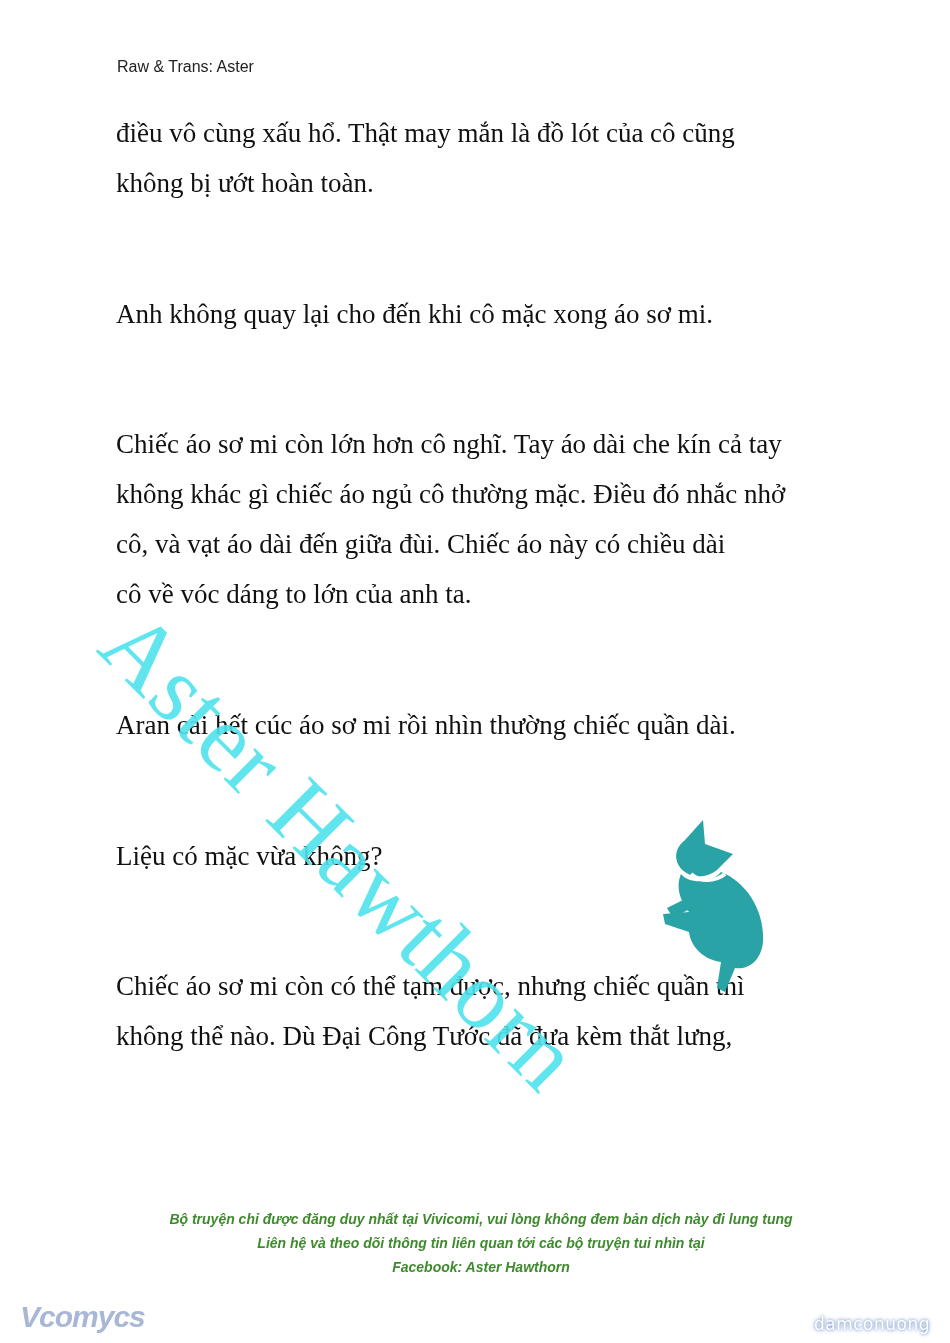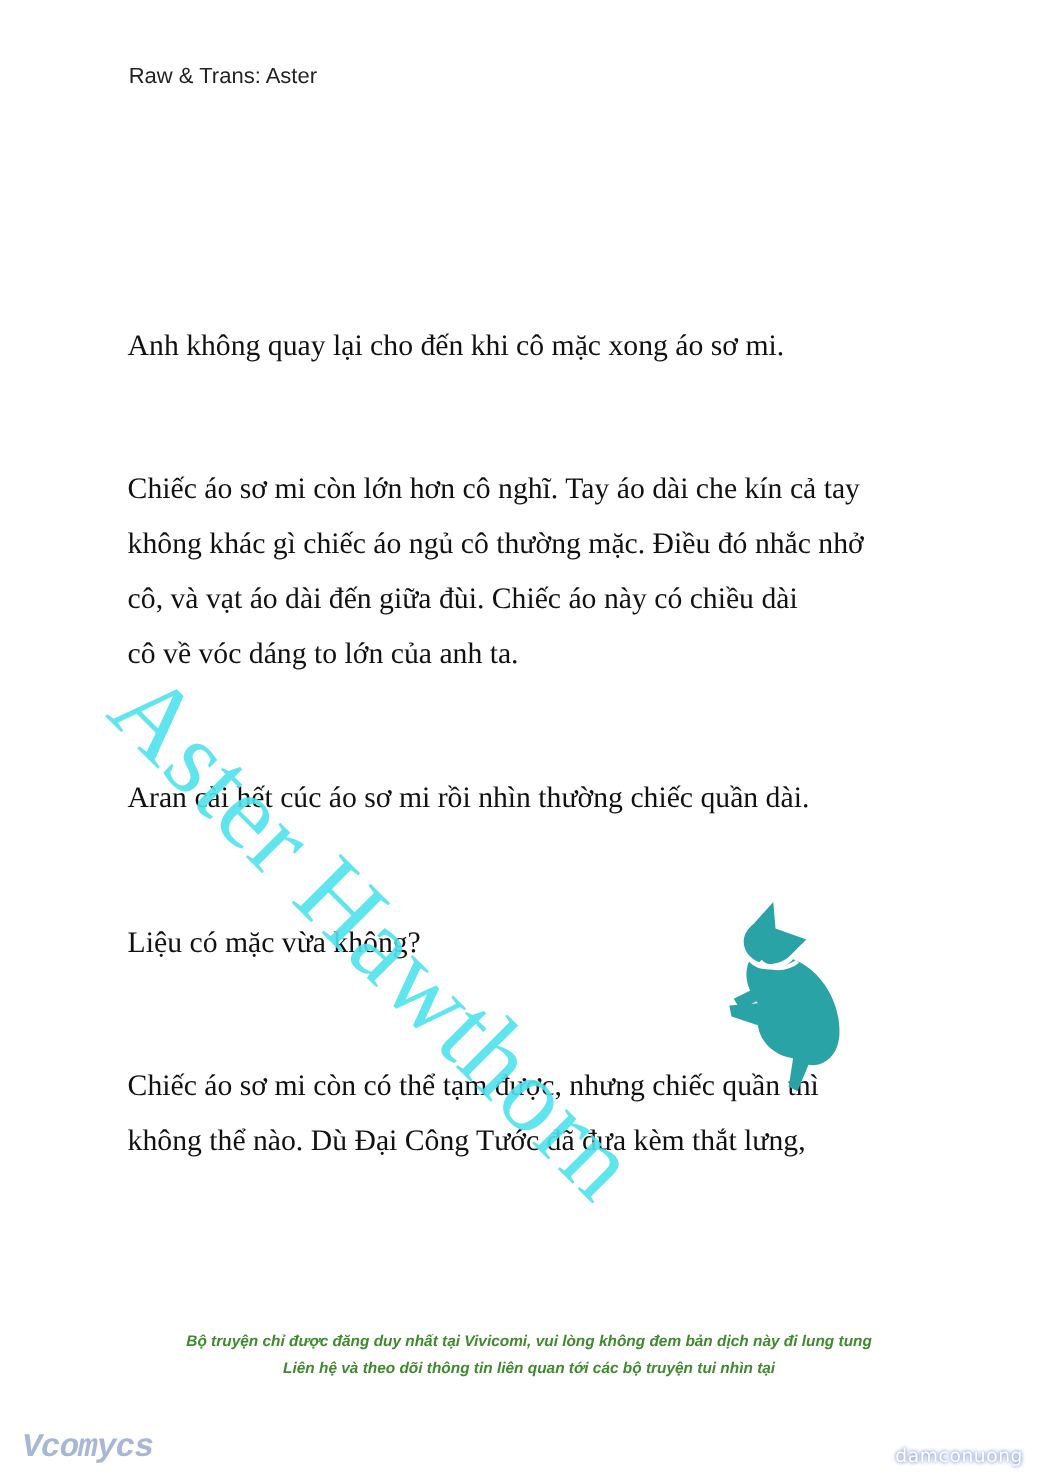--- a/index.html
+++ b/index.html
@@ -3,21 +3,21 @@
 <meta charset="utf-8">
 <style>
   html, body { margin: 0; padding: 0; }
   body {
     width: 950px; height: 1343px; background: #ffffff;
     position: relative; overflow: hidden;
     font-family: "Liberation Serif", serif; color: #111;
   }
   .header {
     position: absolute; left: 117px; top: 58px;
-    font-family: "Liberation Sans", sans-serif; font-size: 20px; color: #222; text-align: center;
+    font-family: "Liberation Sans", sans-serif; font-size: 16px; color: #222; text-align: center;
   }
   .para {
     position: absolute; left: 116px; width: 720px;
     font-size: 27px; line-height: 50px; color: #111; margin: 0;
   }
   .para span { display: block; white-space: nowrap; }
   .watermark {
     position: absolute; left: 118px; top: 572px;
     transform-origin: left center; transform: rotate(45deg);
     font-family: "Liberation Serif", serif; font-size: 96px;
@@ -27,35 +27,37 @@
   .cat { position: absolute; left: 655px; top: 812px; width: 125px; height: 180px; }
   .footer {
     position: absolute; left: 0; width: 950px; top: 1207px;
     text-align: center; font-family: "Liberation Sans", sans-serif;
     font-style: italic; font-weight: bold; font-size: 14px;
     color: #3f8a2e; line-height: 24px;
   }
   .footer span { display: block; margin-left: 12px; }
   .logo-left {
     position: absolute; left: 20px; top: 1300px;
-    font-family: Liberation Mono, monospace; font-weight: bold; font-style: italic;
+    font-family: Liberation Sans, sans-serif; font-weight: bold; font-style: italic;
     font-size: 30px; color: #a9b7d6; letter-spacing: -1px;
   }
   .logo-right {
     position: absolute; right: 20px; top: 1314px;
     font-family: "DejaVu Sans", sans-serif; font-size: 17px; color: #ffffff;
     text-shadow: 0 0 3px #6f8fc9, 0 0 5px #93abd8; letter-spacing: 0.5px;
   }
 </style>
 </head>
 <body>
 
 <div class="header">Raw &amp; Trans: Aster</div>
 
 <p class="para" style="top:108px">
+  <span>điều vô cùng xấu hổ. Thật may mắn là đồ lót của cô cũng</span>
+  <span>không bị ướt hoàn toàn.</span>
 </p>
 <p class="para" style="top:289px">
   <span>Anh không quay lại cho đến khi cô mặc xong áo sơ mi.</span>
 </p>
 <p class="para" style="top:419px">
   <span>Chiếc áo sơ mi còn lớn hơn cô nghĩ. Tay áo dài che kín cả tay</span>
   <span>không khác gì chiếc áo ngủ cô thường mặc. Điều đó nhắc nhở</span>
   <span>cô, và vạt áo dài đến giữa đùi. Chiếc áo này có chiều dài</span>
   <span>cô về vóc dáng to lớn của anh ta.</span>
 </p>
@@ -80,16 +82,17 @@
     <path d="M26 62 C34 72 56 72 66 60 C92 70 110 100 108 130 C106 150 92 158 80 156 L70 180 L62 176 L66 150 C50 148 36 136 34 120 L10 112 L8 102 L34 100 C26 90 20 76 26 62 Z"></path>
 
     <path d="M12 96 L44 80 L48 90 L18 106 Z"></path>
   </g>
   <path d="M36 62 C44 70 60 70 70 62" stroke="#ffffff" stroke-width="4" fill="none"></path>
 </svg>
 
 <div class="footer">
   <span>Bộ truyện chỉ được đăng duy nhất tại Vivicomi, vui lòng không đem bản dịch này đi lung tung</span>
   <span>Liên hệ và theo dõi thông tin liên quan tới các bộ truyện tui nhìn tại</span>
+  <span>Facebook: Aster Hawthorn</span>
 </div>
 
 <div class="logo-left">Vcomycs</div>
 <div class="logo-right">damconuong</div>
 
 </body></html>

